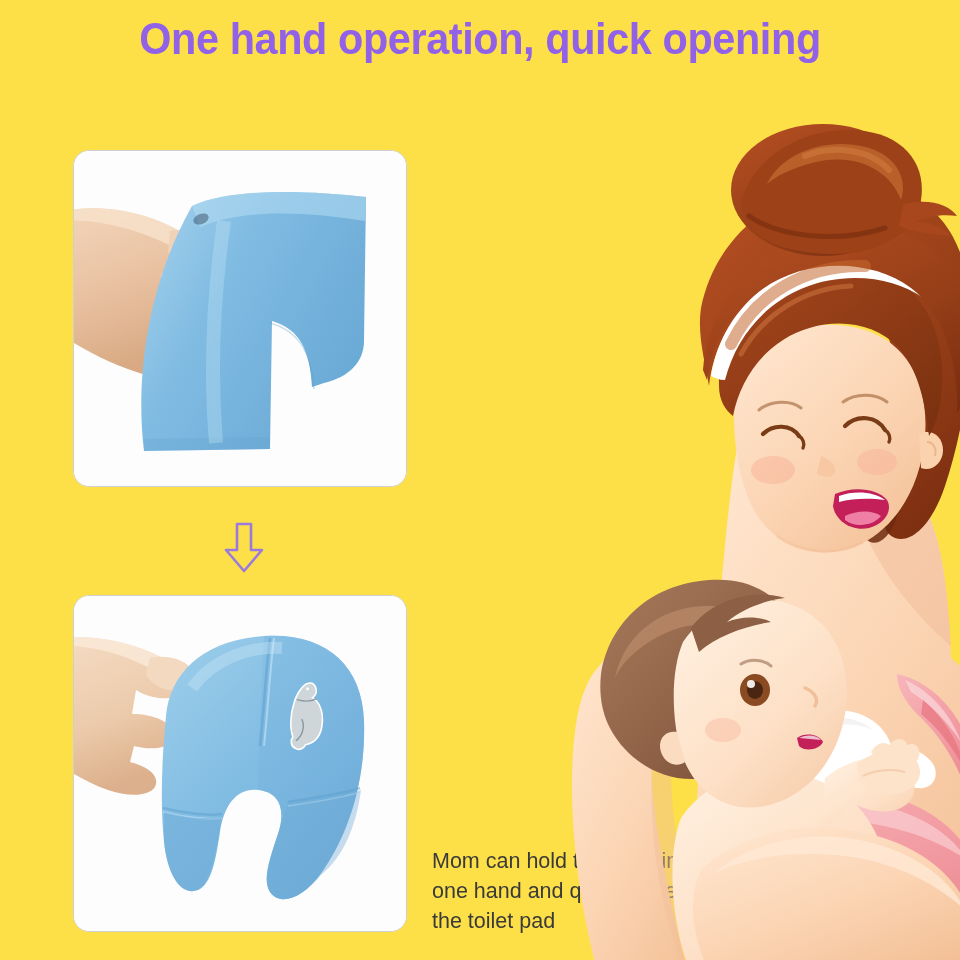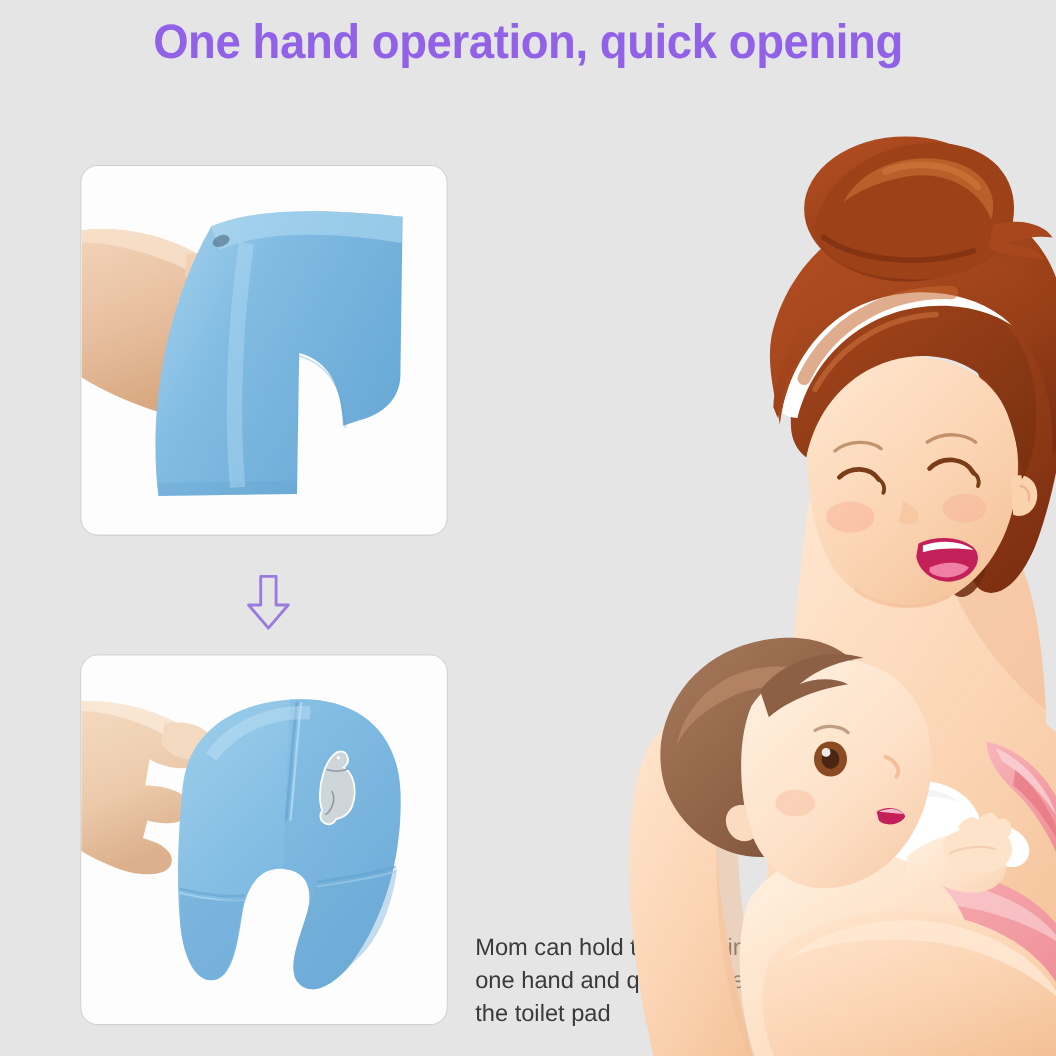--- a/index.html
+++ b/index.html
@@ -5,21 +5,21 @@
 <style>
   html, body {
     margin: 0;
     padding: 0;
     background: #ffffff;
   }
   #stage {
     position: relative;
     width: 960px;
     height: 960px;
-    background: #e5e5e5;
+    background: #fde047;
     overflow: hidden;
     font-family: "Liberation Sans", sans-serif;
   }
 
   
   #headline {
     position: absolute;
     left: 0;
     top: 14px;
     width: 960px;

